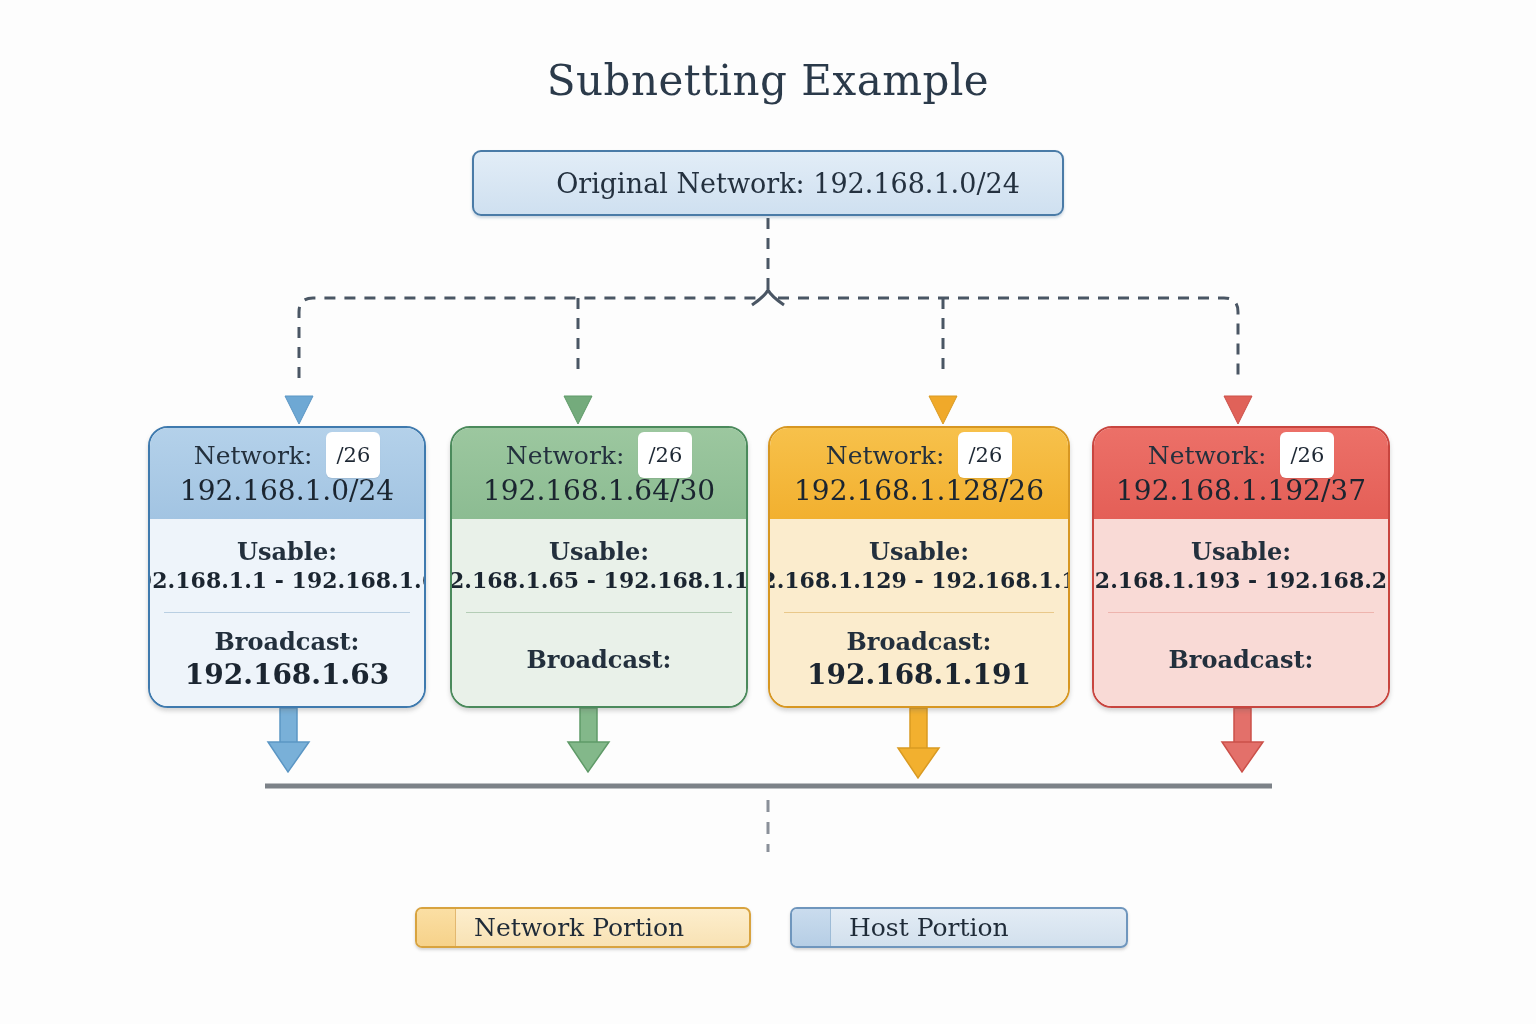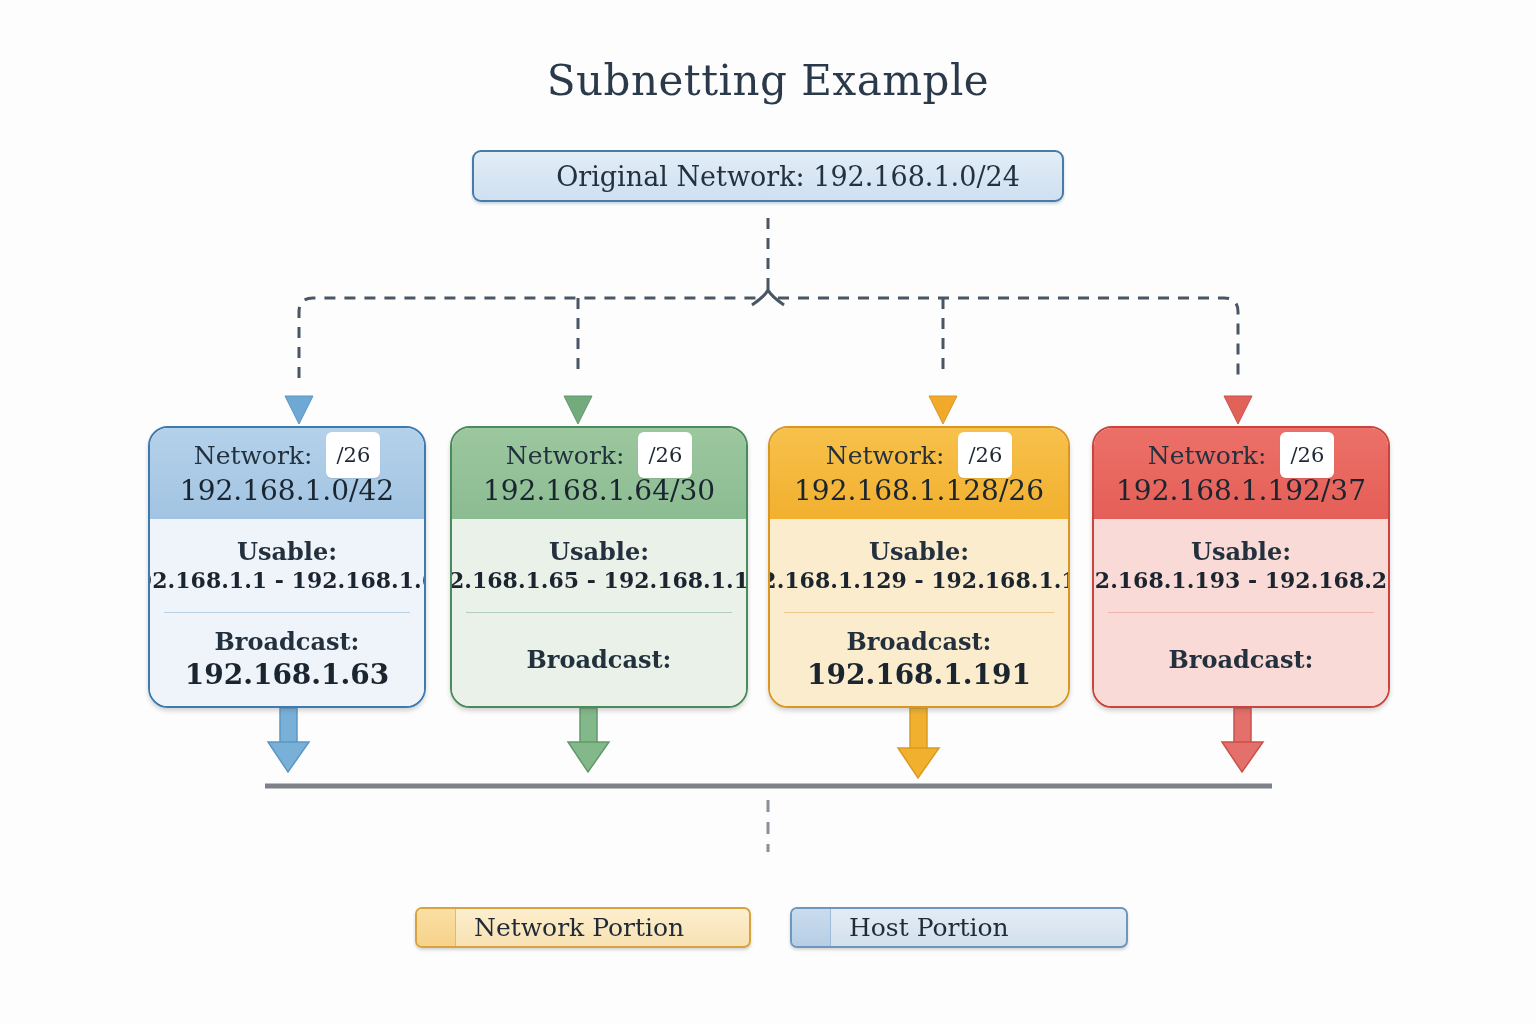--- a/index.html
+++ b/index.html
@@ -45,21 +45,21 @@
     color: #2b3a4a;
     letter-spacing: 0.5px;
   }
 
   
   .root-box {
     position: absolute;
     left: 472px;
     top: 150px;
     width: 592px;
-    height: 52px;
+    height: 66px;
     box-sizing: border-box;
     border: 2px solid #4a7ba7;
     border-radius: 9px;
     background: linear-gradient(180deg, #e2edf7 0%, #cfe0f0 100%);
     box-shadow: 0 2px 3px rgba(70,110,150,0.28);
     display: flex;
     align-items: center;
     justify-content: center;
     padding-left: 40px;
   }
@@ -276,21 +276,21 @@
   <div class="root-box">
     <span class="root-box-label">Original Network: 192.168.1.0/24</span>
   </div>
 
   <div class="card c-blue">
     <div class="card-header">
       <div class="card-header-row">
         <span class="card-header-title">Network:</span>
         <span class="cidr-badge">/26</span>
       </div>
-      <div class="card-header-addr">192.168.1.0/42</div>
+      <div class="card-header-addr">192.168.1.0/24</div>
     </div>
     <div class="card-body">
       <div class="card-section">
         <span class="section-label">Usable:</span>
         <span class="section-value">192.168.1.1 - 192.168.1.62</span>
       </div>
       <div class="section-divider"></div>
       <div class="card-section">
         <span class="section-label">Broadcast:</span>
         <span class="section-value big">192.168.1.63</span>

